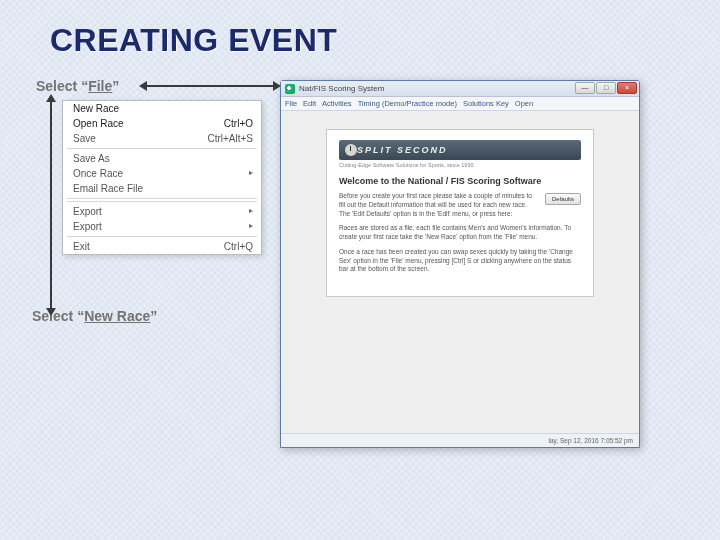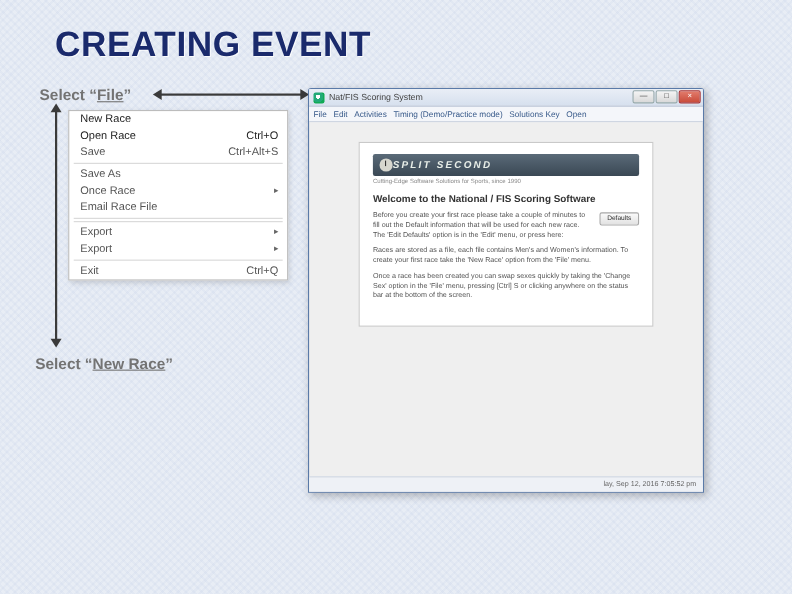--- a/index.html
+++ b/index.html
@@ -25,21 +25,21 @@
 
   .instr {
     position: absolute;
     font-size: 14px;
     font-weight: 700;
     color: #737373;
   }
   .instr .q { font-weight: 700; }
   .instr .u { text-decoration: underline; }
   #instr-file { left: 36px; top: 78px; }
-  #instr-newrace { left: 32px; top: 322px; }
+  #instr-newrace { left: 32px; top: 308px; }
 
   
   .arrow-h {
     position: absolute;
     left: 145px; top: 85px;
     width: 130px; height: 2px;
     background: #3a3a3a;
   }
   .arrow-h::before, .arrow-h::after {
     content: ""; position: absolute; top: -4px;

